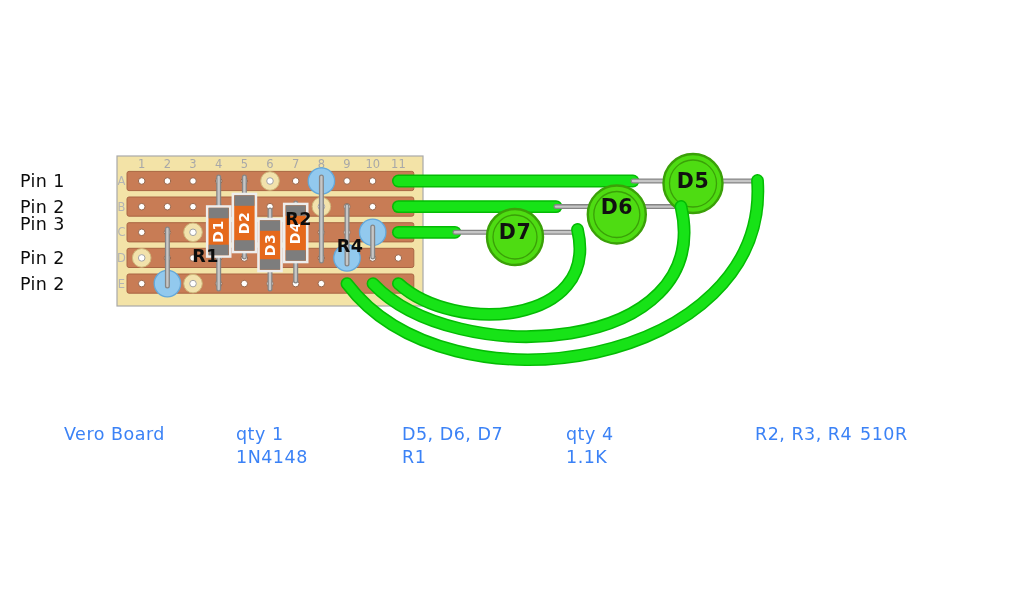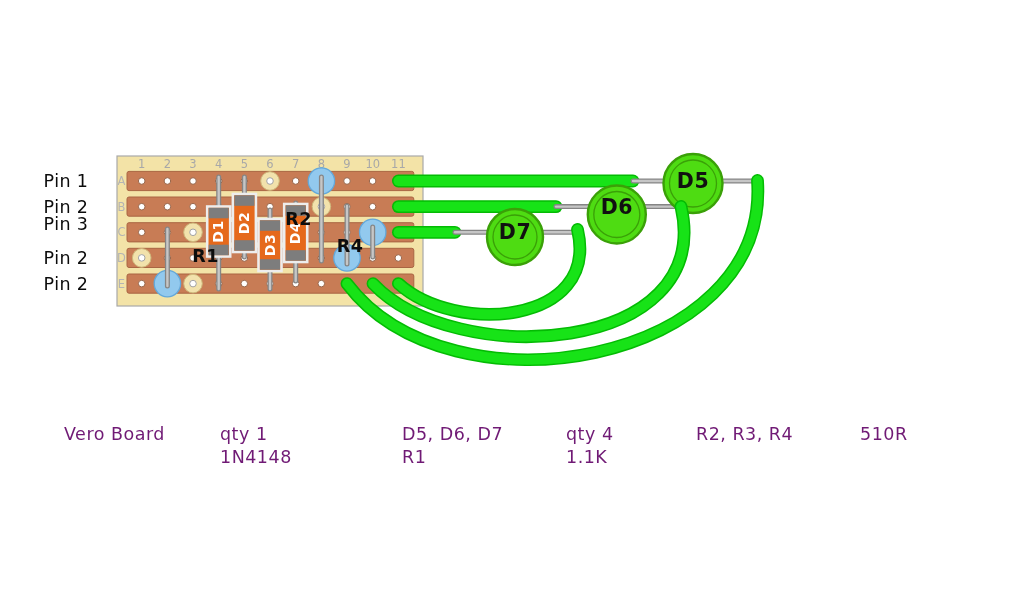--- a/index.html
+++ b/index.html
@@ -1,21 +1,21 @@
 <!DOCTYPE html>
 <html><head>
 <meta charset="utf-8">
 <style>
   html,body{margin:0;padding:0;width:1024px;height:603px;background:#ffffff;}
   body{font-family:"DejaVu Sans",sans-serif;}
   .stage{position:relative;width:1024px;height:603px;overflow:hidden;background:#ffffff;}
   .gfx{position:absolute;left:0;top:0;}
   .pin-label{position:absolute;left:20px;width:92px;height:24px;line-height:24px;
-    text-align:center;font-size:17.5px;color:#0b0b0b;letter-spacing:0.4px;white-space:nowrap;}
-  .bom-col{position:absolute;top:423px;font-size:17.5px;line-height:22.5px;color:#701a75;
+    text-align:left;font-size:17.5px;color:#0b0b0b;letter-spacing:0.4px;white-space:nowrap;}
+  .bom-col{position:absolute;top:423px;font-size:17.5px;line-height:22.5px;color:#3b82f6;
     letter-spacing:0.5px;white-space:nowrap;}
   
   .board-base{fill:#f3e3a7;stroke:#a9a9a9;stroke-width:1.2;}
   .strip{fill:#c87c55;stroke:#a96543;stroke-width:1;}
   .hole{fill:#ffffff;stroke:#99664a;stroke-width:1;}
   .pad-outer{fill:#f2e2ac;stroke:#cdb77a;stroke-width:1;}
   .pad-hole{fill:#ffffff;stroke:#a3a3a3;stroke-width:1;}
   .solder-dot{fill:#92c9ee;stroke:#63a8da;stroke-width:1.3;}
   .lead-base{stroke:#858585;stroke-width:5;stroke-linecap:round;fill:none;}
   .lead-hi{stroke:#c6c6c6;stroke-width:2.4;stroke-linecap:round;fill:none;}
@@ -39,33 +39,33 @@
 
   <div class="pin-label" style="top:169px">Pin 1</div>
   <div class="pin-label" style="top:194.6px">Pin 2</div>
   <div class="pin-label" style="top:212px">Pin 3</div>
   <div class="pin-label" style="top:245.9px">Pin 2</div>
   <div class="pin-label" style="top:271.6px">Pin 2</div>
 
   <div class="bom-col" style="left:64px">
     <div>Vero Board</div>
   </div>
-  <div class="bom-col" style="left:220px">
+  <div class="bom-col" style="left:236px">
     <div>qty 1</div>
     <div>1N4148</div>
   </div>
   <div class="bom-col" style="left:402px">
     <div>D5, D6, D7</div>
     <div>R1</div>
   </div>
   <div class="bom-col" style="left:566px">
     <div>qty 4</div>
     <div>1.1K</div>
   </div>
-  <div class="bom-col" style="left:696px">
+  <div class="bom-col" style="left:755px">
     <div>R2, R3, R4</div>
   </div>
   <div class="bom-col" style="left:860px">
     <div>510R</div>
   </div>
 
   <svg class="gfx" width="1024" height="603" viewBox="0 0 1024 603">
 
     <rect class="board-base" x="117" y="156" width="306" height="150"></rect>
 

